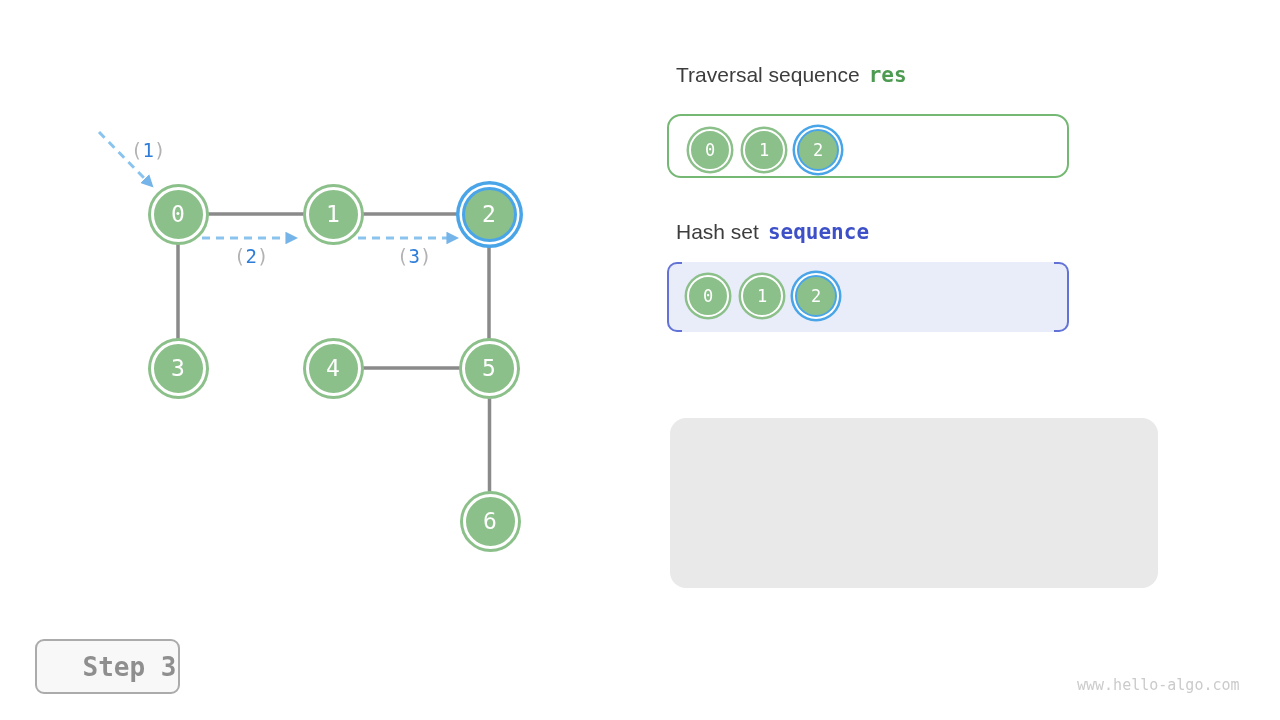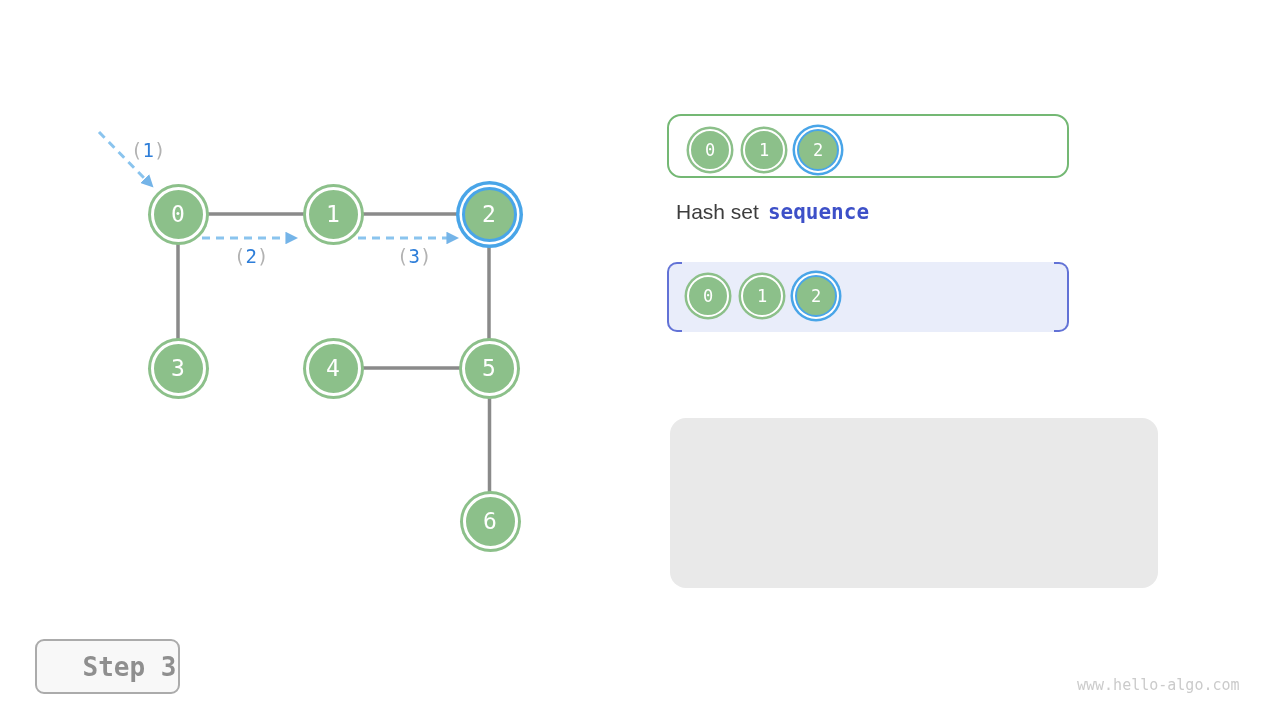--- a/index.html
+++ b/index.html
@@ -119,27 +119,31 @@
   </div>
 
   <div class="gnode" style="left:150.5px; top:186.5px;">0</div>
   <div class="gnode" style="left:305.5px; top:186.5px;">1</div>
   <div class="gnode hl" style="left:461.5px; top:186.5px;">2</div>
   <div class="gnode" style="left:150.5px; top:340.5px;">3</div>
   <div class="gnode" style="left:305.5px; top:340.5px;">4</div>
   <div class="gnode" style="left:461.5px; top:340.5px;">5</div>
   <div class="gnode" style="left:462.5px; top:493.5px;">6</div>
 
+  <div class="panel-title" style="left:676px; top:63px;">
+    <span>Traversal sequence</span>
+    <span class="code-token code-green">res</span>
+  </div>
   <div class="res-box">
     <div class="pnode slot-0">0</div>
     <div class="pnode slot-1">1</div>
     <div class="pnode slot-2 hl">2</div>
   </div>
 
-  <div class="panel-title" style="left:676px; top:200px;">
+  <div class="panel-title" style="left:676px; top:220px;">
     <span>Hash set</span>
     <span class="code-token code-blue">sequence</span>
   </div>
   <div class="visited-box">
     <div class="pnode slot-0">0</div>
     <div class="pnode slot-1">1</div>
     <div class="pnode slot-2 hl">2</div>
   </div>
 
   <div class="calling-box">

